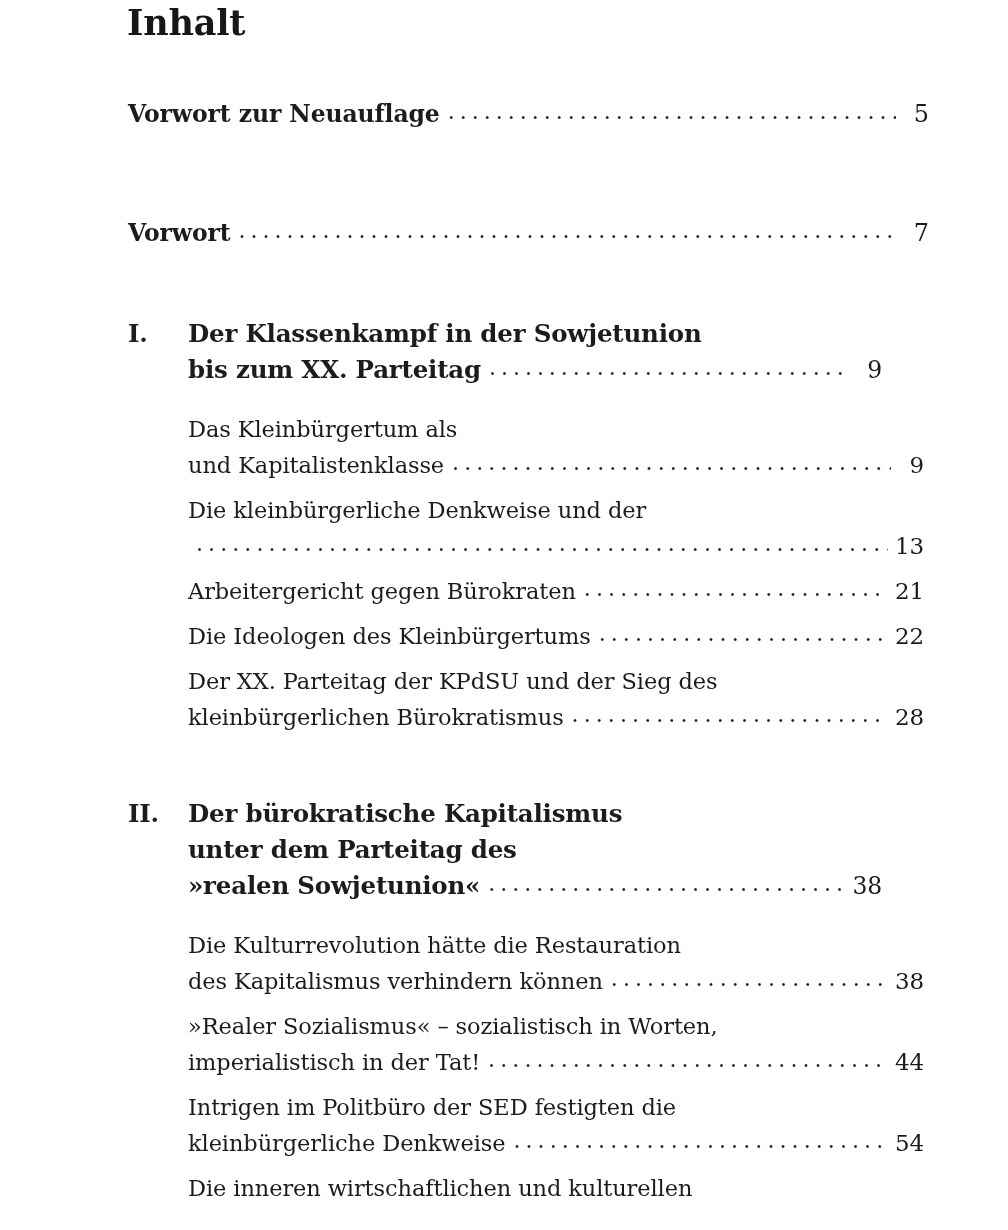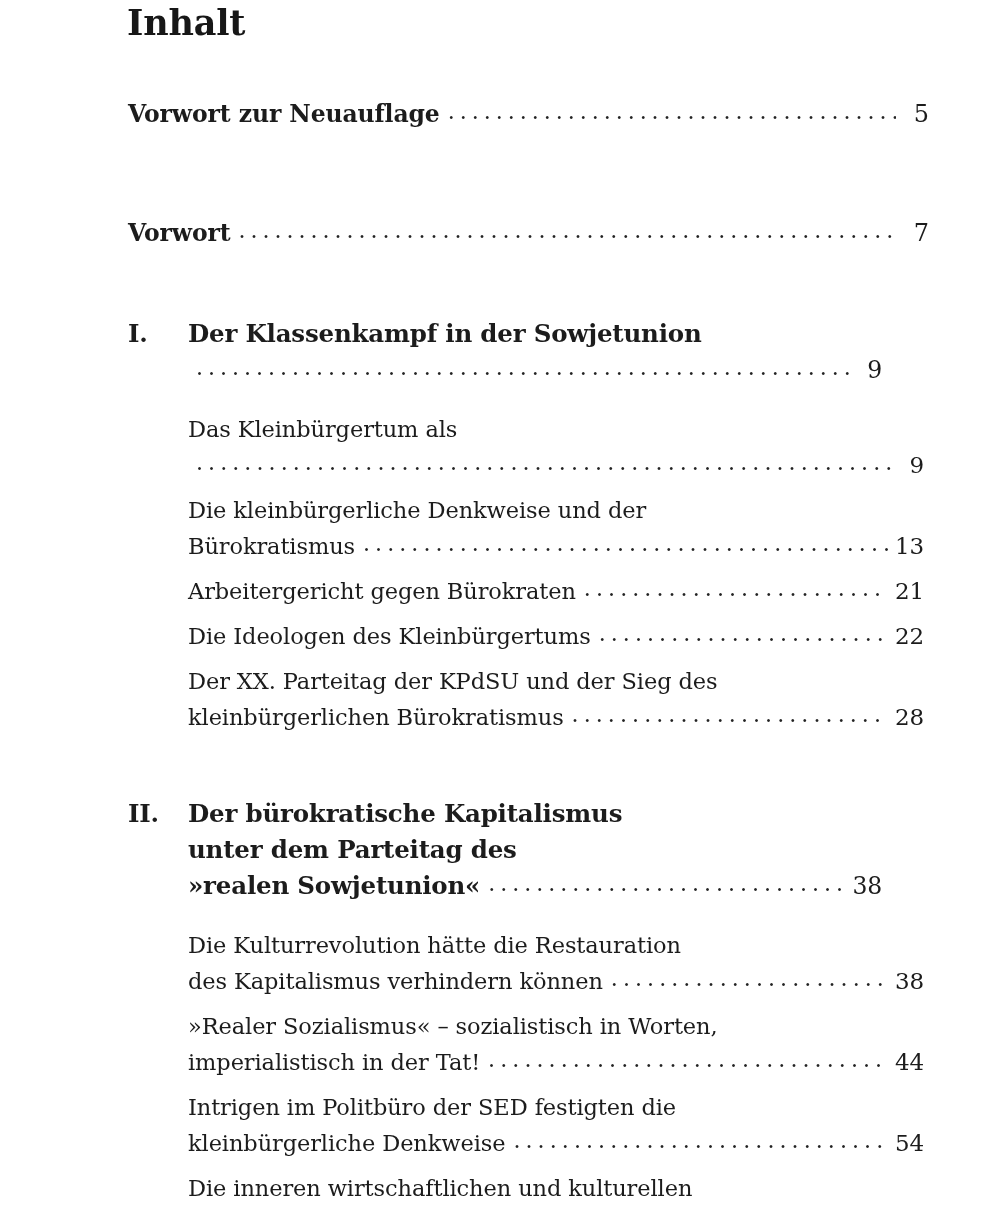--- a/index.html
+++ b/index.html
@@ -151,38 +151,39 @@
           <span class="dots">.........................................................................................</span>
           <span class="pg">7</span>
         </div>
       </div>
       <div style="height: 28px;"></div>
       <div class="entry chapter">
         <span class="num">I.</span>
         <div class="body">
           <div class="line">Der Klassenkampf in der Sowjetunion</div>
           <div class="leader-line">
+            <span class="txt">bis zum XX. Parteitag</span>
             <span class="dots">.........................................................................................</span>
             <span class="pg">9</span>
           </div>
         </div>
       </div>
       <div style="height: 22px;"></div>
       <div class="entry sub">
         <div class="line">Das Kleinbürgertum als</div>
         <div class="leader-line">
+          <span class="txt">und Kapitalistenklasse</span>
           <span class="dots">.........................................................................................</span>
           <span class="pg">9</span>
         </div>
       </div>
       <div style="height: 8px;"></div>
       <div class="entry sub">
         <div class="line">Die kleinbürgerliche Denkweise und der</div>
         <div class="leader-line">
-          <span class="txt">Bürokratismus</span>
           <span class="dots">.........................................................................................</span>
           <span class="pg">13</span>
         </div>
       </div>
       <div style="height: 8px;"></div>
       <div class="entry sub">
         <div class="leader-line">
           <span class="txt">Arbeitergericht gegen Bürokraten</span>
           <span class="dots">.........................................................................................</span>
           <span class="pg">21</span>

